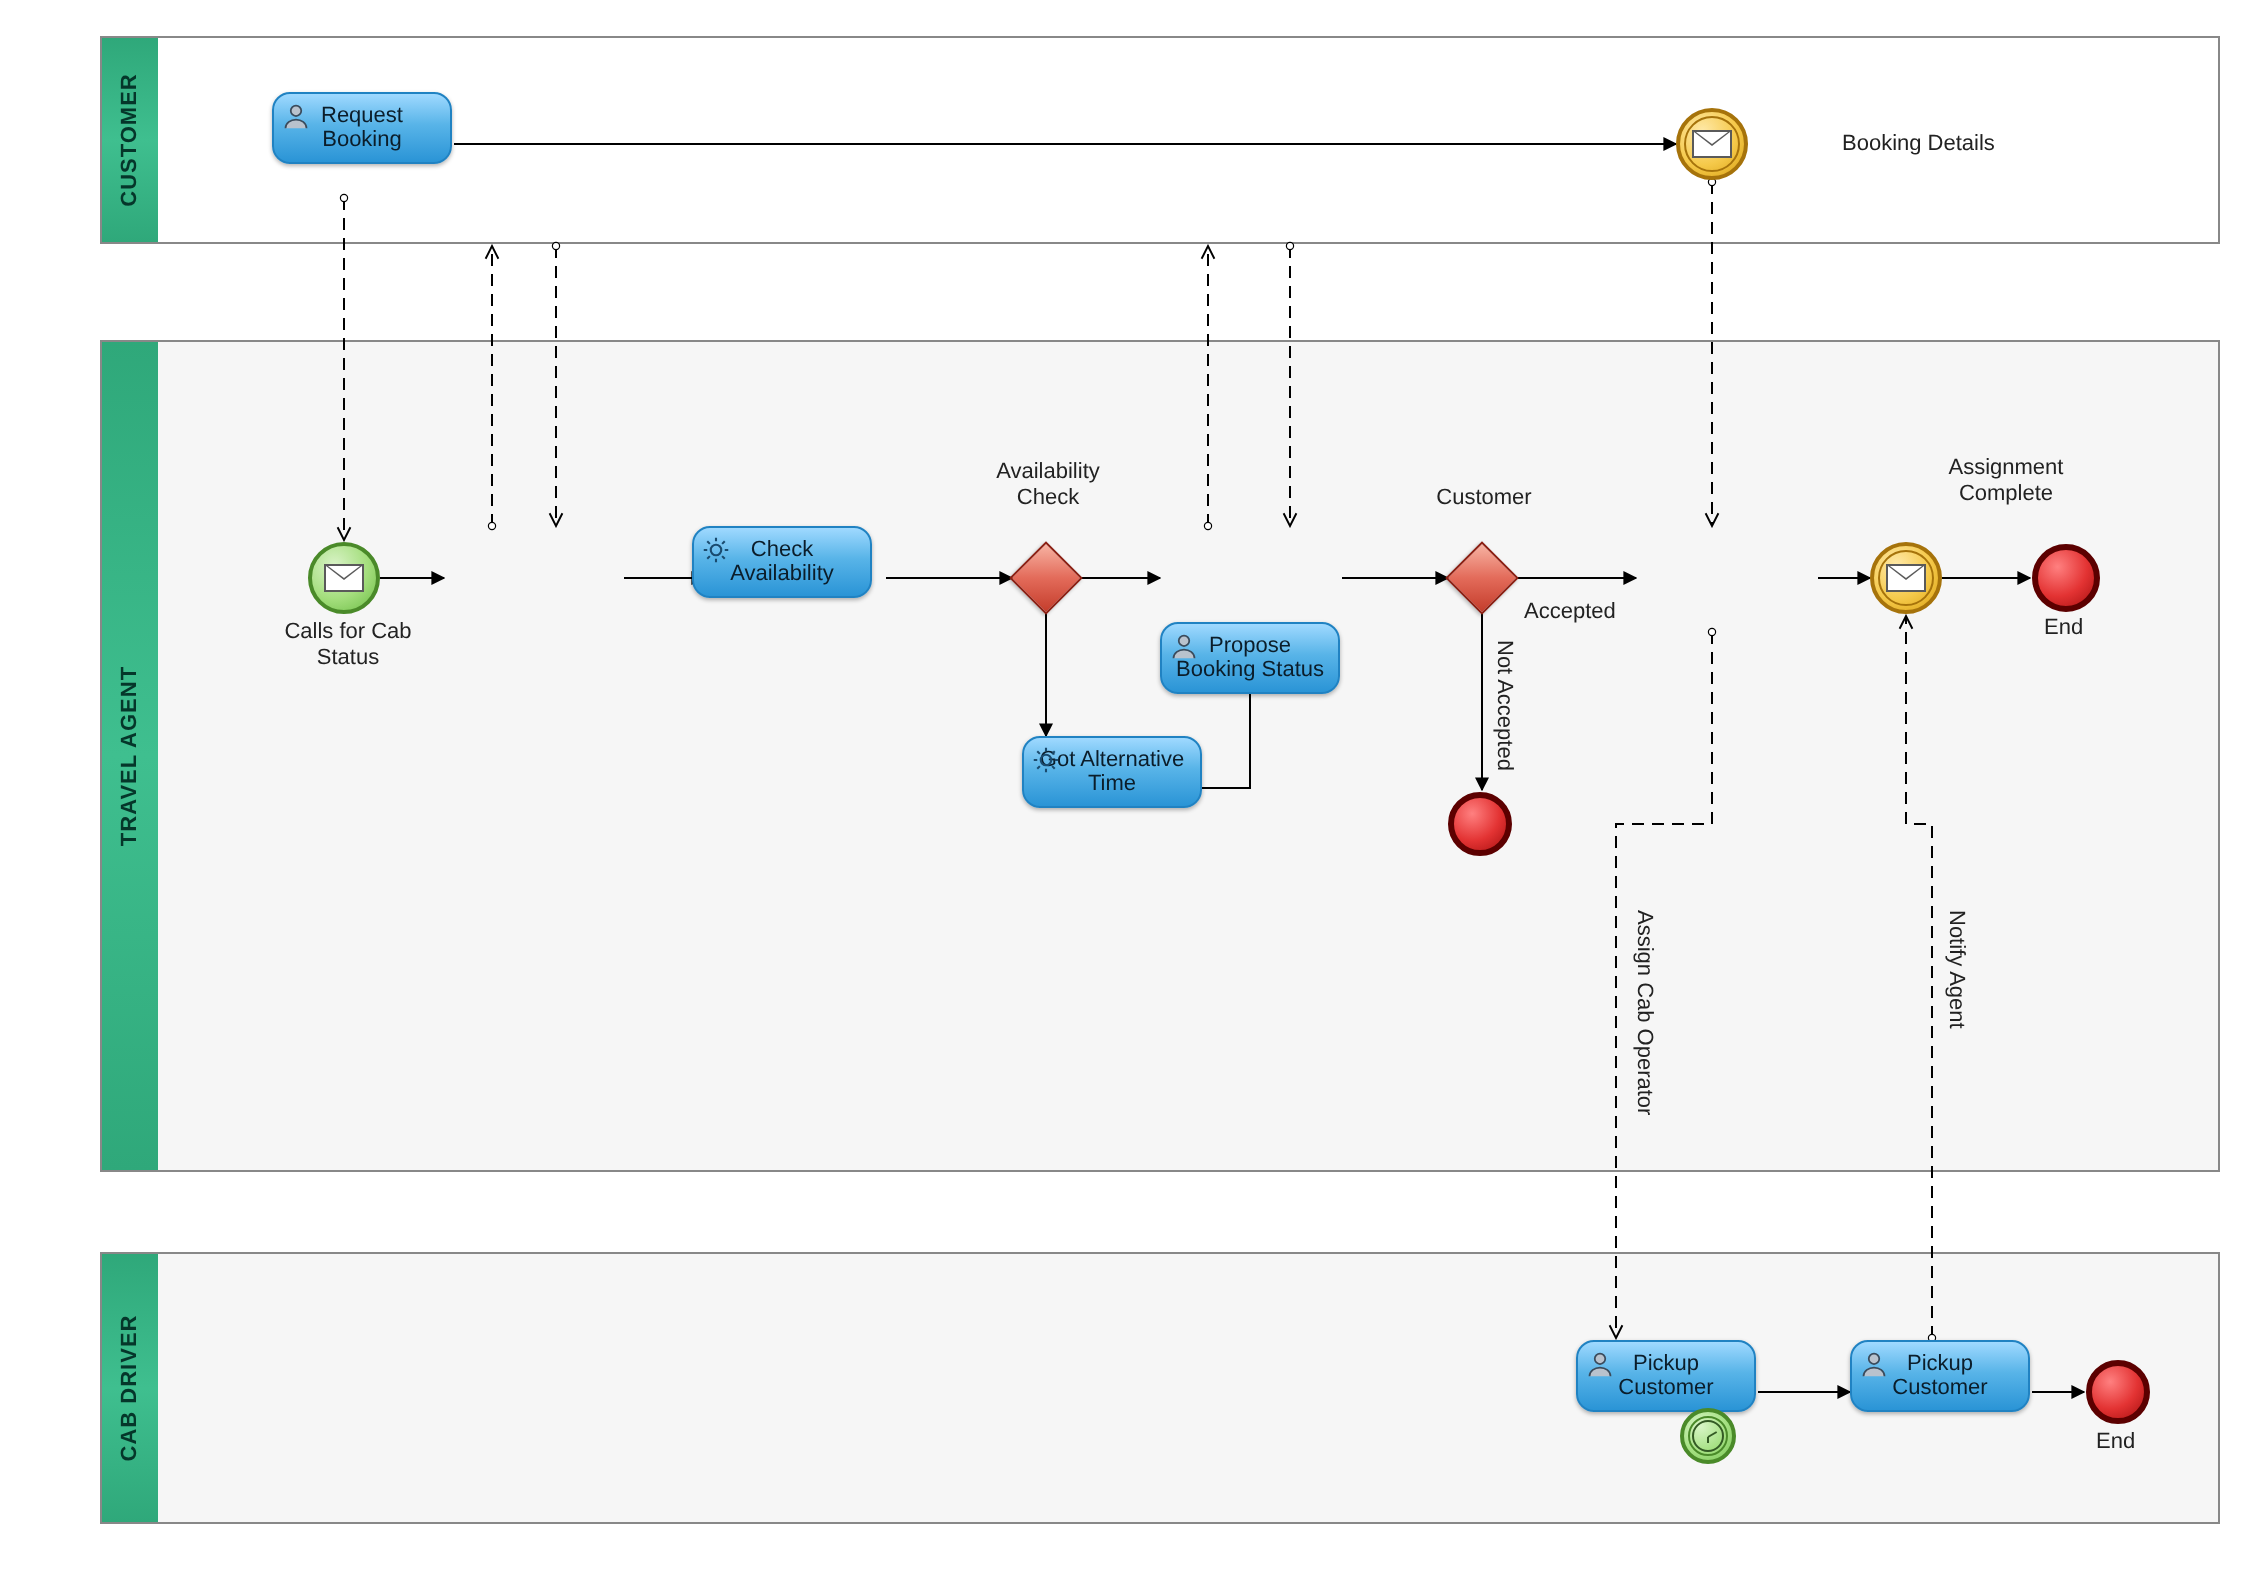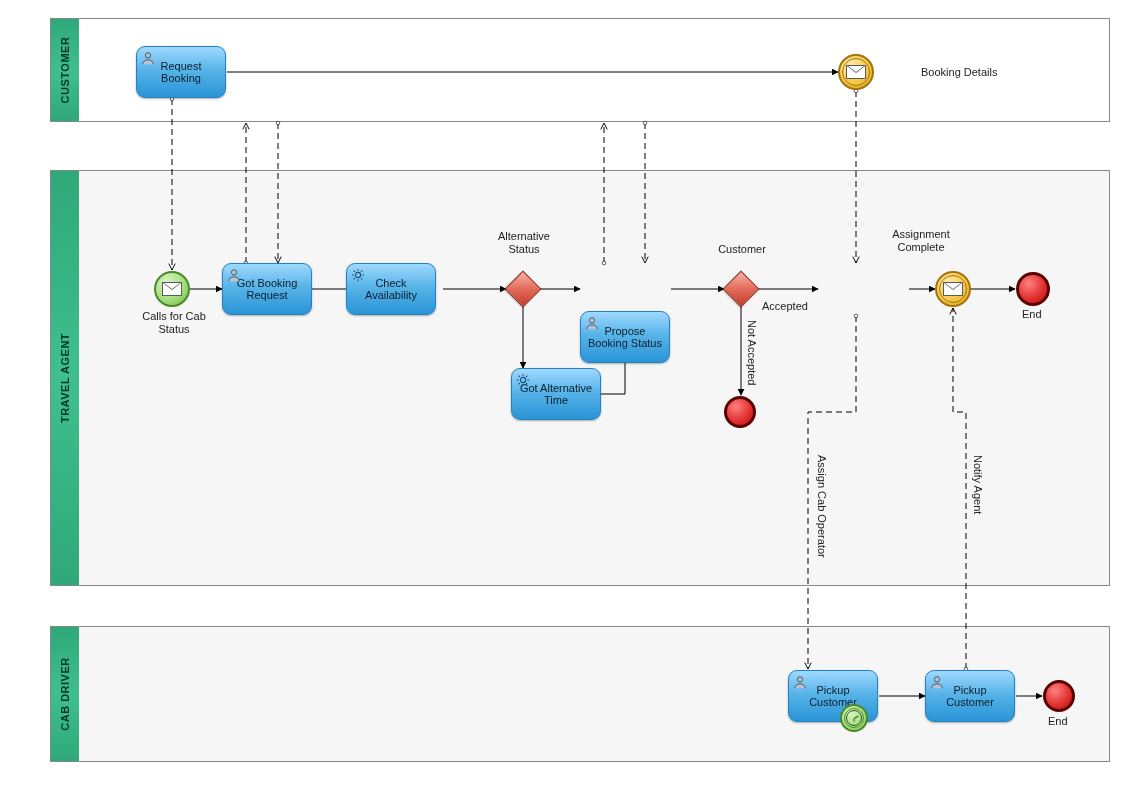--- a/index.html
+++ b/index.html
@@ -46,21 +46,21 @@
     position: absolute;
     left: 28px; right: 0; top: 0; bottom: 0;
     background: #f6f6f6;
   }
   .pool.customer .pool-body { background: #fff; }
 
   
   .task {
     position: absolute;
     width: 90px;
-    height: 52px;
+    height: 36px;
     border: 1px solid #2082c2;
     border-radius: 9px;
     background: linear-gradient(180deg,#9fd9ff 0%,#58b4e8 45%,#2a94d6 100%);
     box-shadow: 0 1px 2px rgba(0,0,0,0.3);
     display: flex;
     align-items: center;
     justify-content: flex-start;
     padding: 12px 4px;
     box-sizing: border-box;
   }
@@ -333,42 +333,33 @@
     <div class="env"></div>
   </div>
   <div class="freetext" style="left:886px; top:66px; text-align:left;padding-left:35px;">Booking Details</div>
 
   <div class="event msg-start" style="left:154px; top:271px;">
     <div class="ring"></div>
     <div class="env"></div>
   </div>
   <div class="freetext" style="left:138px; top:310px; width:72px;">Calls for Cab Status</div>
 
-  <div class="task" style="left:222px; top:263px;">
-    <span class="badge">
-      <svg viewBox="0 0 16 16">
-          <circle cx="8" cy="5" r="3" class="user-icon"></circle>
-          <path d="M2 15c0-3 3-5 6-5s6 2 6 5" class="user-icon"></path>
-        </svg>
-    </span>
-    <span class="label">Got Booking Request</span>
-  </div>
 
   <div class="task" style="left:346px; top:263px;">
     <span class="badge">
       <svg viewBox="0 0 16 16">
           <circle cx="8" cy="8" r="3" class="gear-icon"></circle>
           <path class="gear-icon" d="M8 1v2M8 13v2M1 8h2M13 8h2M3 3l1.5 1.5M11.5 11.5L13 13M3 13l1.5-1.5M11.5 4.5L13 3"></path>
         </svg>
     </span>
     <span class="label">Check Availability</span>
   </div>
 
   <div class="gateway" style="left:506px; top:272px;"></div>
-  <div class="freetext" style="left:484px; top:230px; width:80px;">Alternative Status</div>
+  <div class="freetext" style="left:484px; top:230px; width:80px;">Availability Check</div>
 
   <div class="task" style="left:478px; top:368px;margin-left:33px;">
     <span class="badge">
       <svg viewBox="0 0 16 16">
           <circle cx="8" cy="8" r="3" class="gear-icon"></circle>
           <path class="gear-icon" d="M8 1v2M8 13v2M1 8h2M13 8h2M3 3l1.5 1.5M11.5 11.5L13 13M3 13l1.5-1.5M11.5 4.5L13 3"></path>
         </svg>
     </span>
     <span class="label">Got Alternative Time</span>
   </div>
@@ -391,21 +382,21 @@
   <div class="event end" style="left:724px; top:396px; width:32px; height:32px;">
     <div class="ring"></div>
   </div>
 
 
   <div class="event msg-intermediate" style="left:935px; top:271px;">
     <div class="ring outer"></div>
     <div class="ring inner"></div>
     <div class="env"></div>
   </div>
-  <div class="freetext" style="left:882px; top:228px; width:78px;">Assignment Complete</div>
+  <div class="freetext" style="left:964px; top:228px; width:78px;">Assignment Complete</div>
 
   <div class="event end" style="left:1016px; top:272px; width:34px; height:34px;">
     <div class="ring"></div>
   </div>
   <div class="freetext" style="left:1022px; top:308px;">End</div>
 
   <span class="vtext" style="left:828px; top:455px;">Assign Cab Operator</span>
   <span class="vtext" style="left:984px; top:455px;">Notify Agent</span>
 
   <div class="task" style="left:788px; top:670px;">

